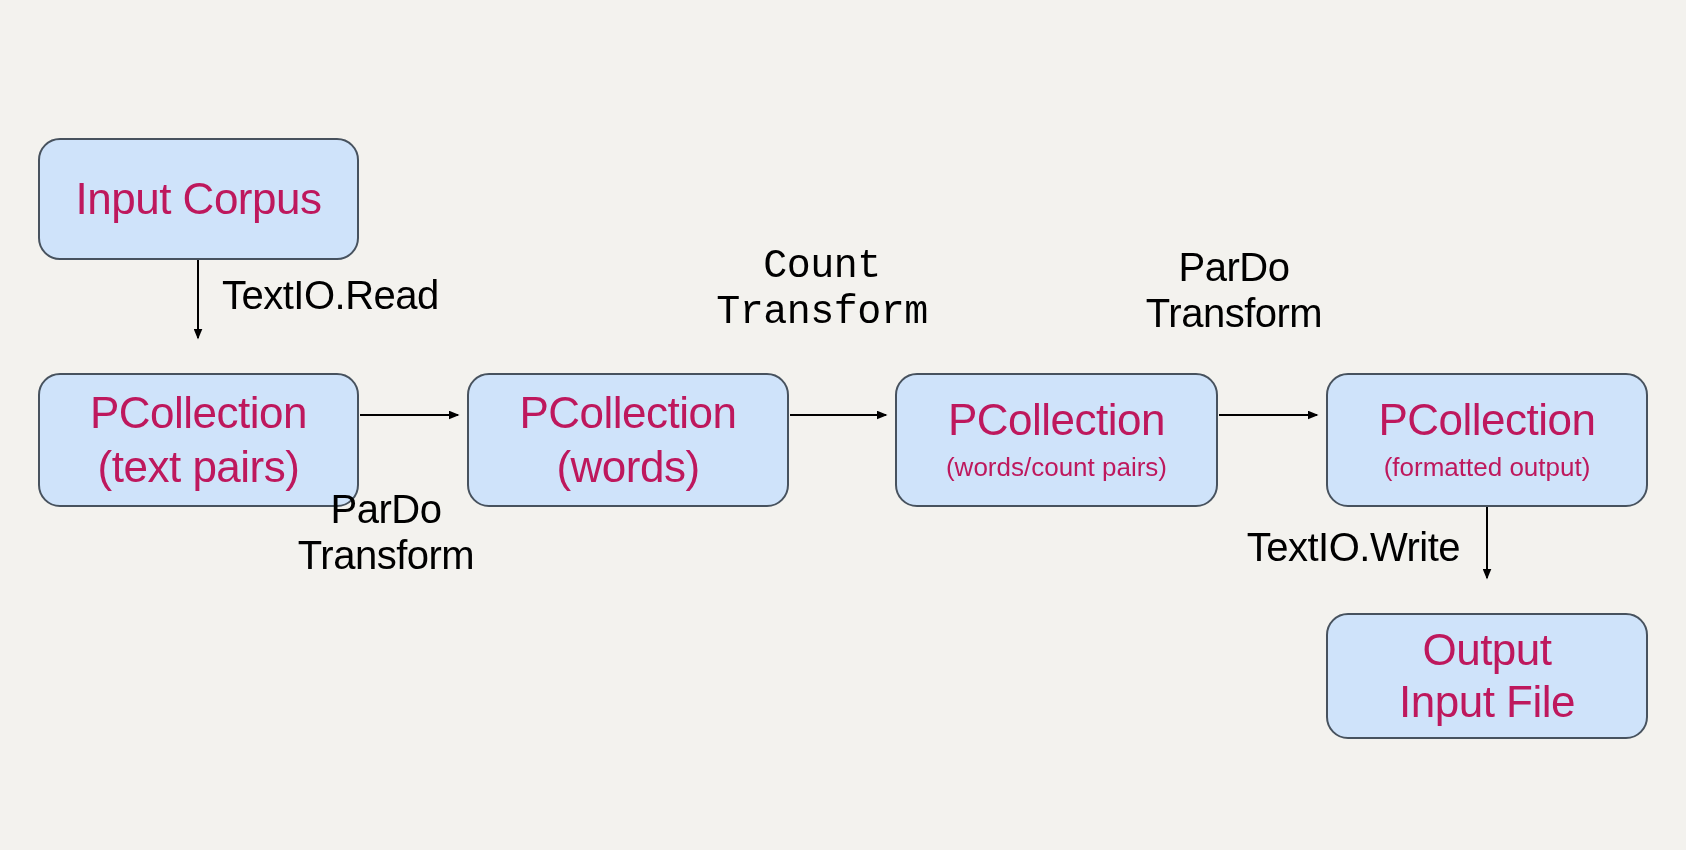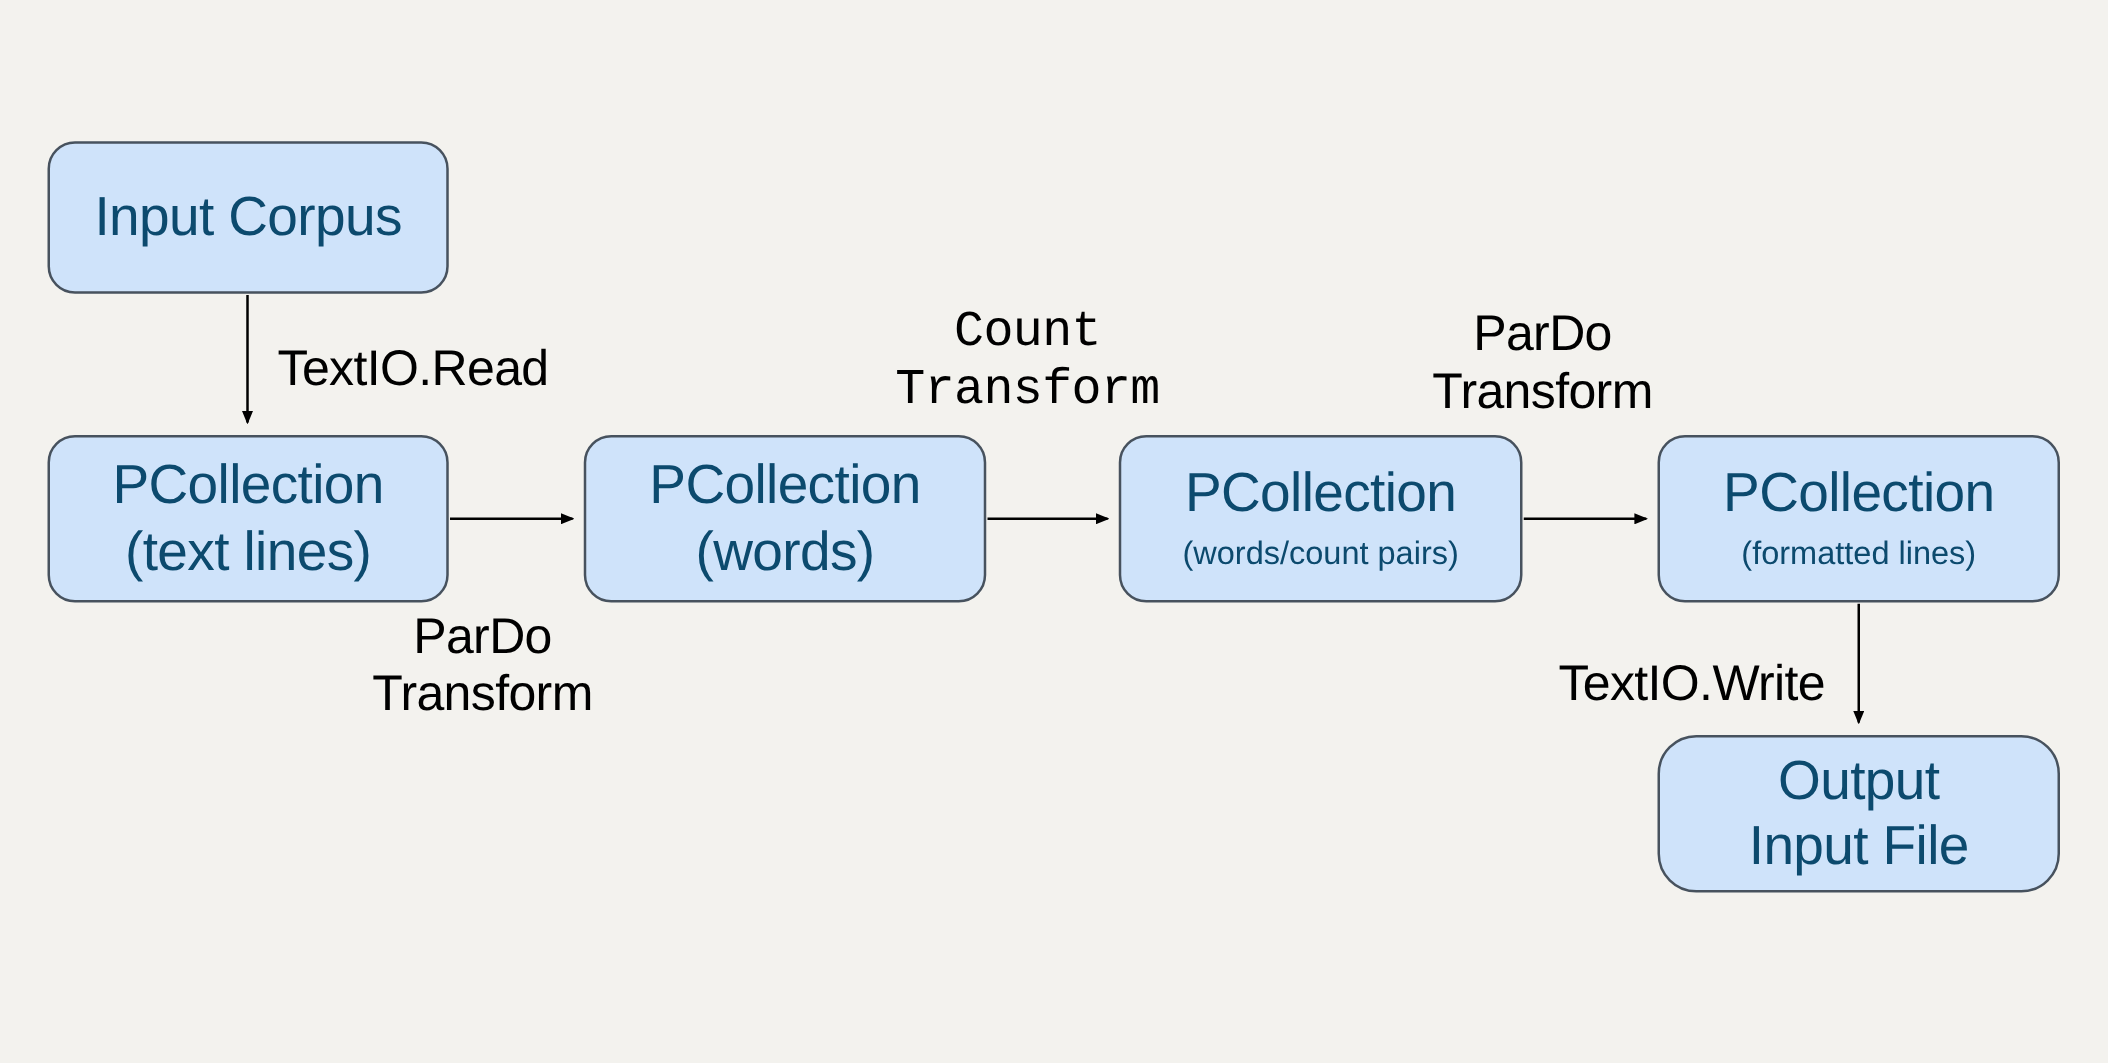--- a/index.html
+++ b/index.html
@@ -18,22 +18,23 @@
   .node {
     position: absolute;
     background: #cfe3fa;
     border: 2px solid #47525e;
     border-radius: 22px;
     box-sizing: border-box;
     display: flex;
     flex-direction: column;
     align-items: center;
     justify-content: center;
-    color: #0c4a6e;
+    color: #be185d;
     text-align: center;
+    margin-top: 25px;
   }
   .node .title {
     font-size: 44px;
     line-height: 54px;
     letter-spacing: -0.5px;
     white-space: nowrap;
   }
   .node .subtitle {
     font-size: 44px;
     line-height: 54px;
@@ -88,39 +89,39 @@
       <line x1="1487" y1="483" x2="1487" y2="578" marker-end="url(#arrowhead)"></line>
     </g>
   </svg>
 
   <div class="node" style="left:38px; top:113px; width:321px; height:122px;">
     <div class="title">Input Corpus</div>
   </div>
 
   <div class="node" style="left:38px; top:348px; width:321px; height:134px;">
     <div class="title">PCollection</div>
-    <div class="subtitle">(text lines)</div>
+    <div class="subtitle">(text pairs)</div>
   </div>
 
   <div class="node" style="left:467px; top:348px; width:322px; height:134px;">
     <div class="title">PCollection</div>
     <div class="subtitle">(words)</div>
   </div>
 
   <div class="node" style="left:895px; top:348px; width:323px; height:134px;">
     <div class="title">PCollection</div>
     <div class="subtitle small">(words/count pairs)</div>
   </div>
 
   <div class="node" style="left:1326px; top:348px; width:322px; height:134px;">
     <div class="title">PCollection</div>
-    <div class="subtitle small">(formatted lines)</div>
+    <div class="subtitle small">(formatted output)</div>
   </div>
 
-  <div class="node" style="left:1326px; top:588px; width:322px; height:126px;border-radius:31px;">
+  <div class="node" style="left:1326px; top:588px; width:322px; height:126px;">
     <div class="title" style="line-height:52px;">Output</div>
     <div class="subtitle" style="line-height:52px;">Input File</div>
   </div>
 
   <div class="edge-label" style="left:222px; top:272px;text-align:right;">TextIO.Read</div>
 
   <div class="edge-label centered" style="left:386px; top:486px;">
     <div>ParDo</div>
     <div>Transform</div>
   </div>

